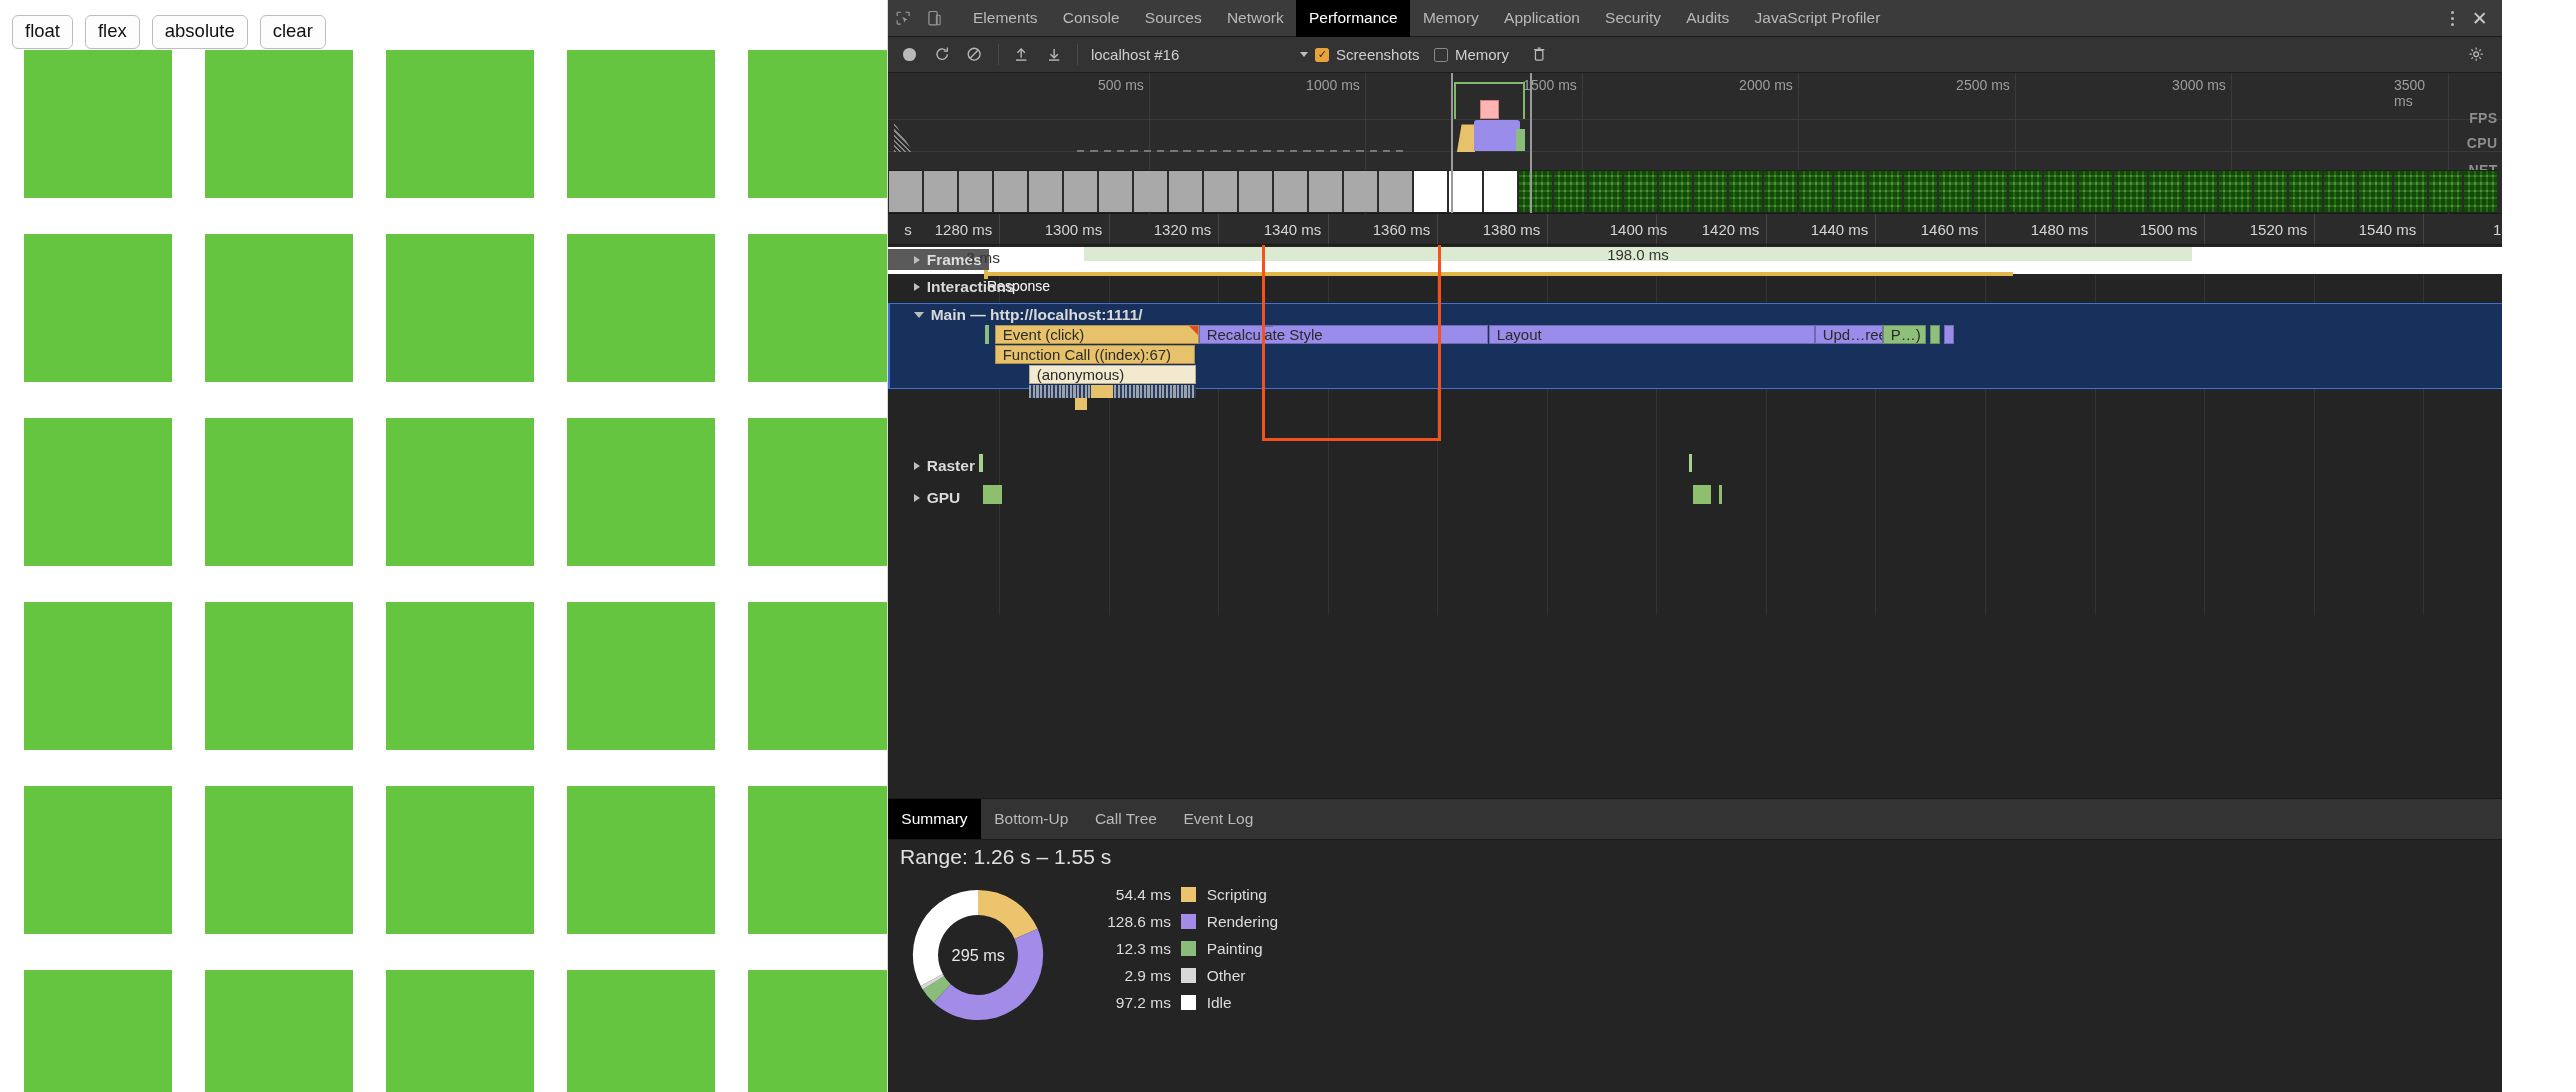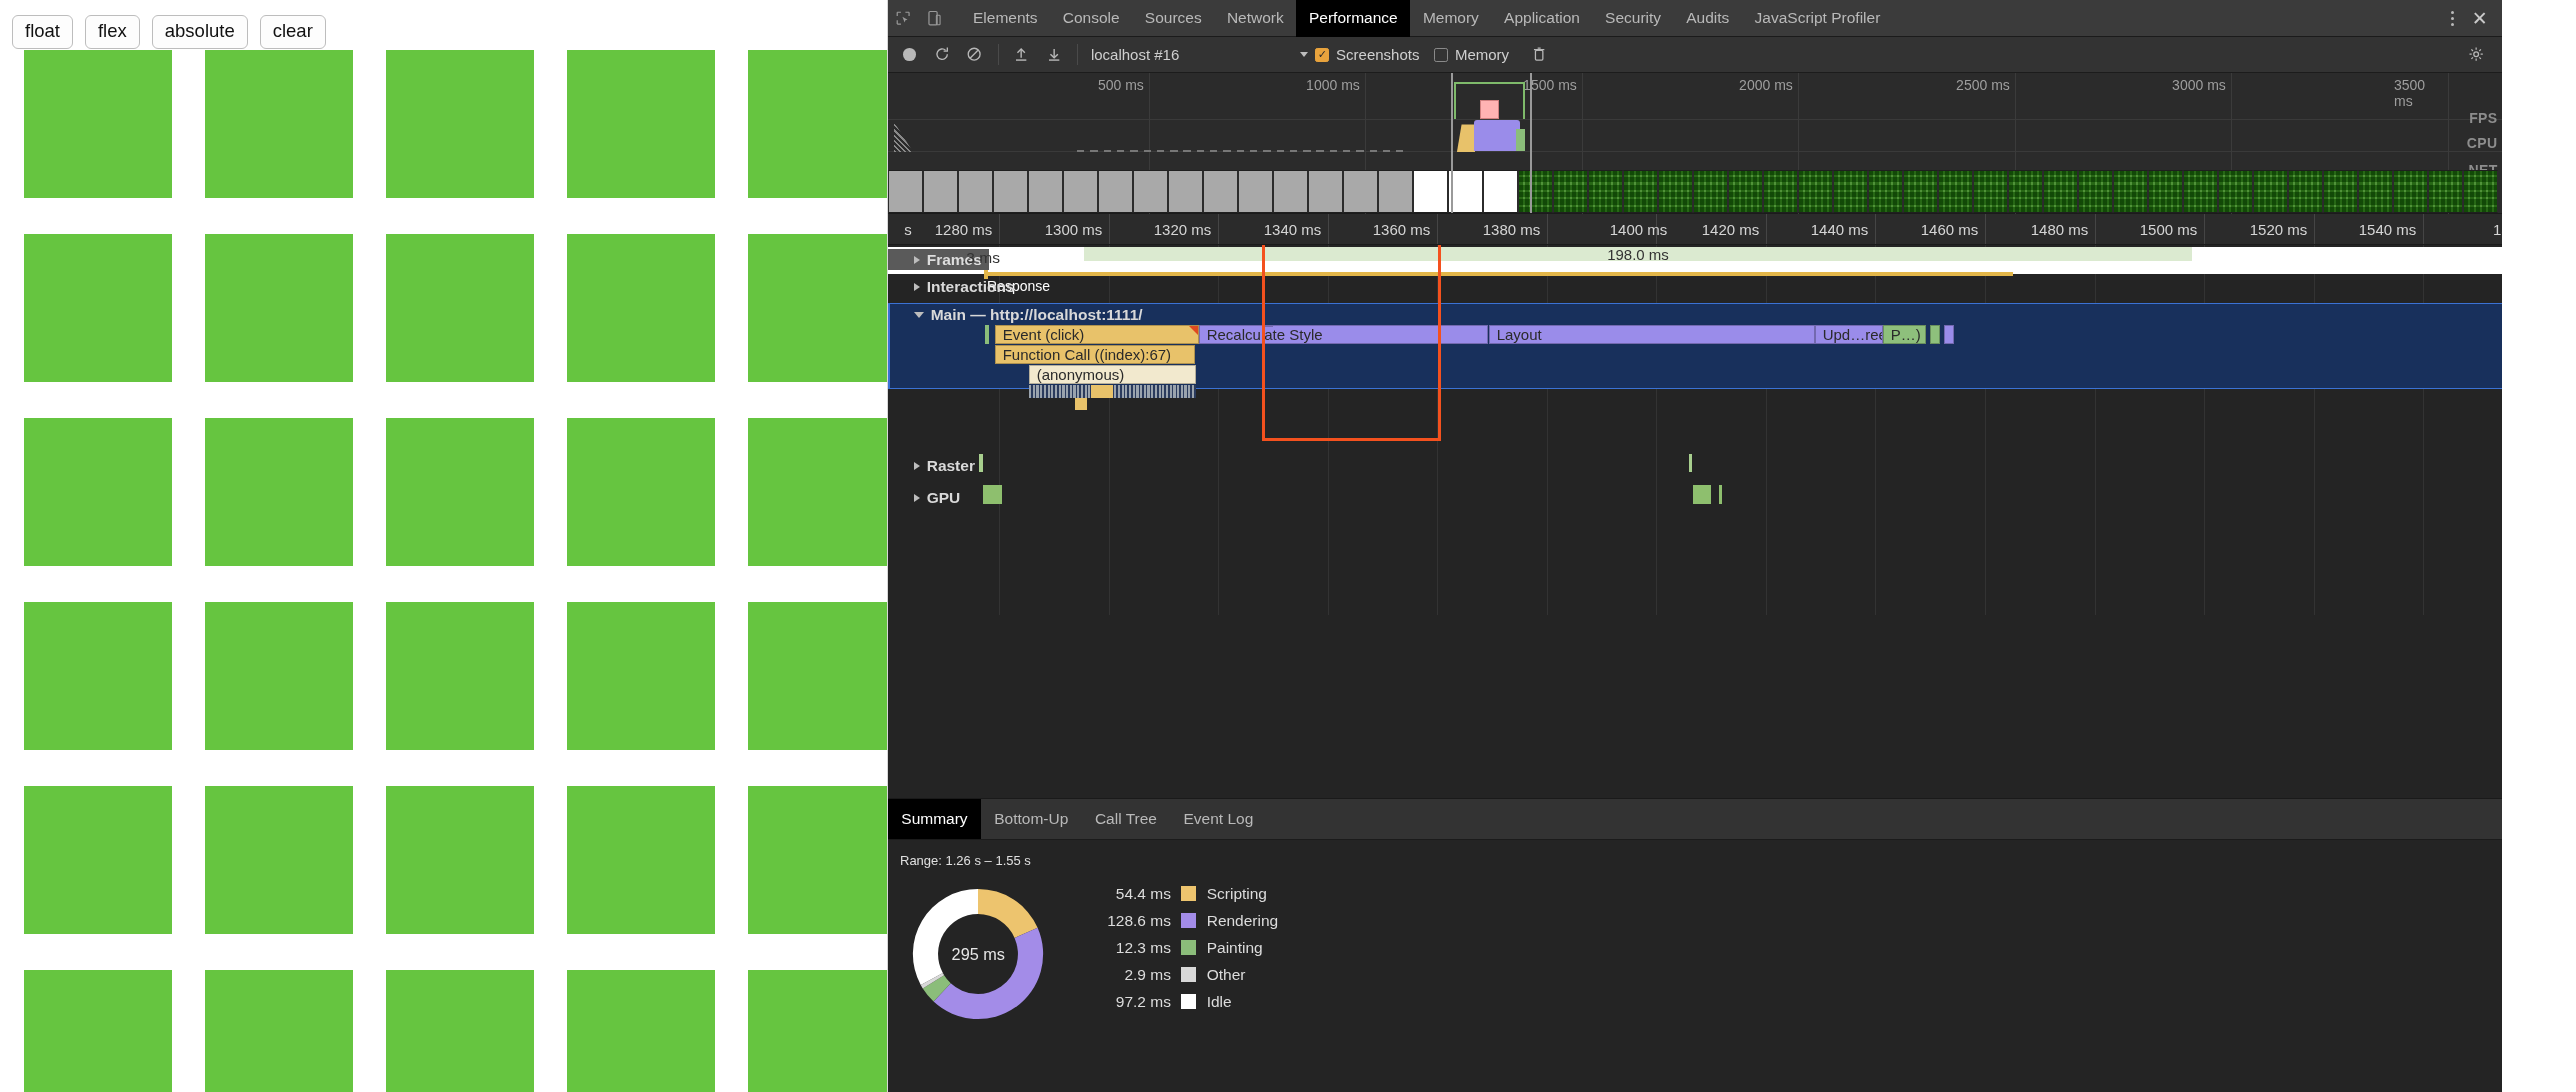--- a/index.html
+++ b/index.html
@@ -147,21 +147,21 @@
     cursor:pointer;
   }
   .warn-tri { position:absolute; width:0;height:0; border-top:9.6px solid #e04a1f; border-left:9.6px solid transparent; right:0; top:0;}
   .selbox { position:absolute; border:3px solid #f4511e; pointer-events:none; z-index: 9; }
 
   
   .drawer { position:absolute; left:0; right:0; bottom:0; background:#242424; border-top:0.7px solid #1a1a1a; }
   .drawer-tabs { height:41px; background:#333333; display:flex; align-items:stretch; border-bottom:0.7px solid #1b1b1b;}
   .dtab { padding:0 13.3px; display:flex; align-items:center; font-size:15.5px; color:#b9b9b9; cursor:pointer;}
   .dtab.active { background:#000; color:#fff; }
-  .range-line { padding: 13px 0 0 12px; font-size:13px; color:#e0e0e0; }
+  .range-line { padding: 5px 0 0 12px; font-size:21px; color:#e0e0e0; }
   .summary-body { display:flex; align-items:flex-start; padding: 12px 0 0 16.3px; }
   .donut-wrap { position:relative; width:148px; height:148px; }
   .donut-center { position:absolute; left:0; top:0; width:148px; height:148px; display:flex; align-items:center; justify-content:center; font-size:16.3px; color:#e6e6e6;}
   .legend { margin-left: 43px; margin-top: 0; }
   .lrow { display:flex; align-items:center; height:27px; font-size:15.5px; color:#dcdcdc;}
   .lval { width:86px; text-align:right; padding-right:10.4px; }
   .lsw { width:15px; height:15px; margin-right:10.4px; }
   .llabel { }
 </style>
 </head>

